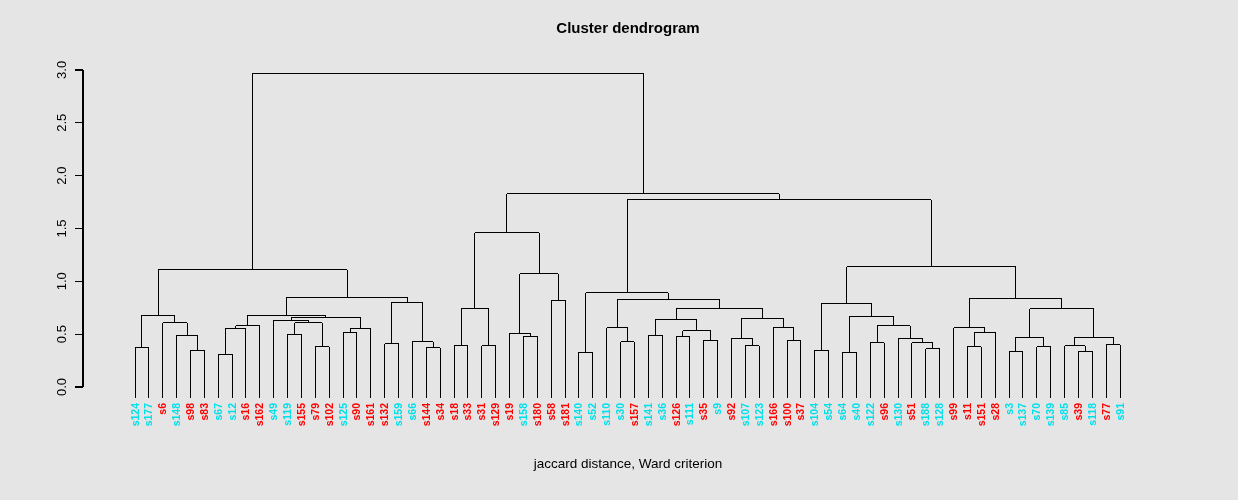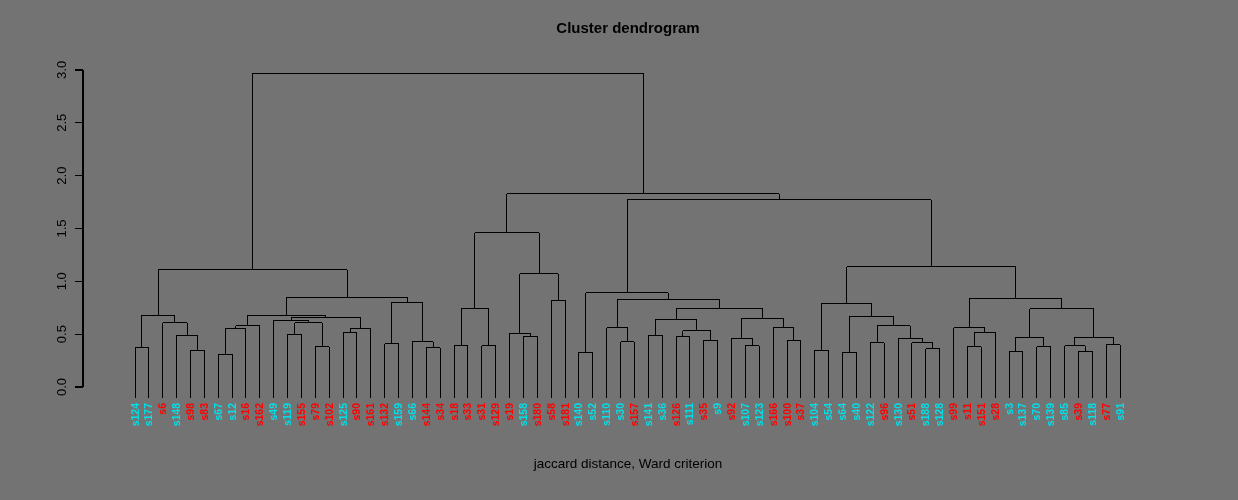--- a/index.html
+++ b/index.html
@@ -1,19 +1,19 @@
 <!DOCTYPE html>
 <html><head>
 <meta charset="utf-8">
 <style>
   html,body{margin:0;padding:0;background:#ffffff;}
   .figure{
     position:relative;
     width:1238px;height:500px;
-    background:#737373;
+    background:#e5e5e5;
     font-family:"Liberation Sans","DejaVu Sans",sans-serif;
     overflow:hidden;
   }
   svg{display:block;}
   .plot-title{font-weight:bold;font-size:15px;fill:#000000;}
   .axis-tick-label{font-size:13px;fill:#000000;}
   .footer-label{font-size:13.5px;fill:#000000;}
   .leaf-label{font-size:10.5px;font-weight:bold;}
   .tree-line{stroke:#000000;stroke-width:1;fill:none;shape-rendering:crispEdges;}
   .axis-line{stroke:#000000;stroke-width:1.2;fill:none;shape-rendering:crispEdges;}

